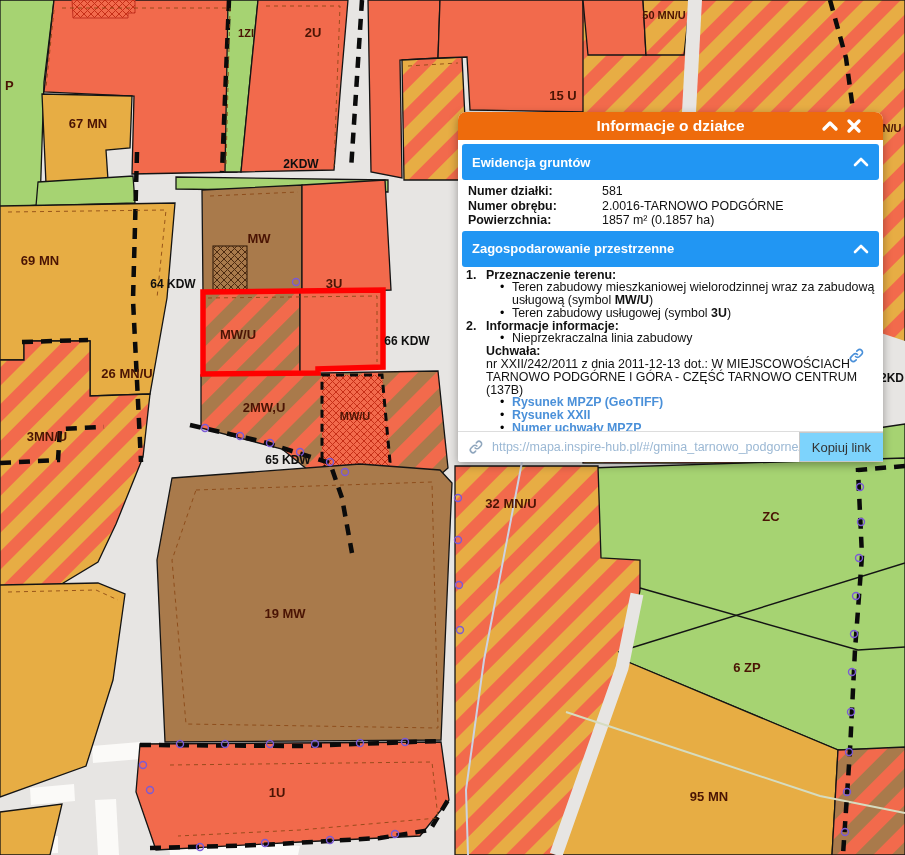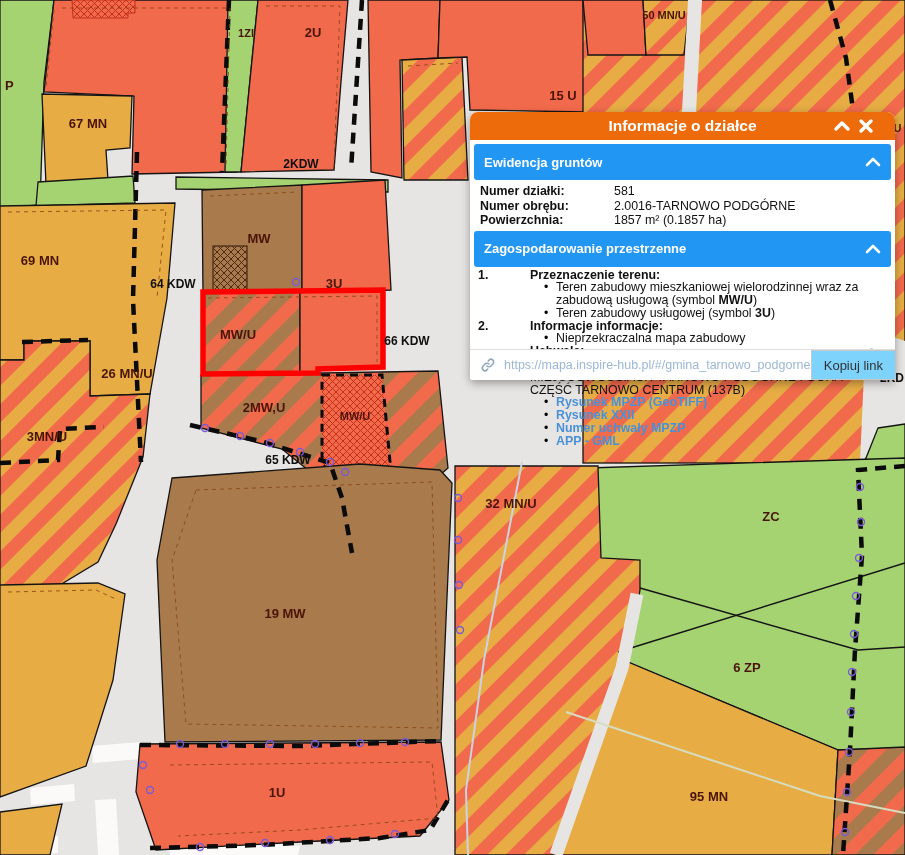--- a/index.html
+++ b/index.html
@@ -8,40 +8,40 @@
   #map-svg{position:absolute;left:0;top:0;}
   .zlab{font:bold 13px "Liberation Sans",sans-serif;fill:#4a1404;}
   .zlab.small{font-size:11px;}
   .rlab{font:bold 12px "Liberation Sans",sans-serif;fill:#101010;}
   .parcel{stroke:#141414;stroke-width:1.3;}
   .noline{stroke:none;}
   .thick-dash{fill:none;stroke:#0b0b0b;stroke-width:4.5;stroke-dasharray:11 8;}
   .thin-dash{fill:none;stroke:#8a4513;stroke-width:1;stroke-dasharray:4 4;opacity:.85;}
   .vcirc{fill:none;stroke:#7b5bd6;stroke-width:1.4;}
   
-  #panel{position:absolute;left:470px;top:112px;width:425px;height:268px;
+  #panel{position:absolute;left:458px;top:112px;width:425px;height:350px;
          background:#fff;border-radius:8px 8px 3px 3px;
          box-shadow:0 3px 10px rgba(0,0,0,.35);font-size:12.4px;color:#111;}
   #panel-header{height:28px;background:var(--panel_header,#EE6B0C);
          border-radius:8px 8px 0 0;display:flex;align-items:center;position:relative;}
   #panel-title{flex:1;text-align:center;color:#fff;font-weight:bold;font-size:15.5px;}
   .hicon{position:absolute;top:6px;width:18px;height:16px;cursor:pointer;}
   #collapse-icon{right:44px;}
   #close-icon{right:20px;}
   #panel-body{padding:2px 4px 0 4px;}
   .sec-bar{height:28px;background:var(--section_header,#2196F3);border-radius:3px;
            display:flex;align-items:center;padding:4px 10px;margin-top:2px;}
   .sec-bar .sec-title{flex:1;color:#fff;font-weight:bold;font-size:13px;}
   .rows{margin:4px 0 3px 0;padding-left:6px;}
   .row{display:grid;grid-template-columns:134px 1fr;line-height:14.5px;}
   .row .lab{font-weight:bold;}
   #zag-content{position:relative;padding:2px 2px 0 4px;line-height:12.8px;}
   .oli{display:flex;}
   .onum{width:20px;font-weight:bold;flex:none;}
-  .oli-body{flex:1;margin-left:32px;}
+  .oli-body{flex:1;}
   .oheading{font-weight:bold;}
   #zag-content ul{margin:0;padding-left:26px;list-style:none;}
   #zag-content ul li{position:relative;}
   #zag-content ul li::before{content:"•";position:absolute;left:-12px;color:#000;}
   .uch-label{font-weight:bold;}
   .link-item span.lnk{color:var(--link,#4A90D9);font-weight:bold;cursor:pointer;}
   #content-link-icon{position:absolute;right:14px;top:80px;width:17px;height:17px;cursor:pointer;}
   #panel-footer{position:absolute;left:0;bottom:0;width:100%;height:30px;background:#fff;
           border-top:1px solid #ddd;display:flex;align-items:center;border-radius:0 0 3px 3px;}
   #footer-link-icon{width:16px;height:16px;margin:0 8px 0 10px;flex:none;}
@@ -307,21 +307,21 @@
           </ul>
         </div>
       </div>
 
       <div class="oli">
         <span class="onum">2.</span>
         <div class="oli-body">
           <div class="oheading">Informacje informacje:</div>
           <ul>
             <li>
-              <span>Nieprzekraczalna mapa zabudowy</span>
+              <span>Nieprzekraczalna linia zabudowy</span>
             </li>
           </ul>
           <div class="uch-label">Uchwała:</div>
           <div class="uch-text">nr XXII/242/2011 z dnia 2011-12-13 dot.: W MIEJSCOWOŚCIACH TARNOWO PODGÓRNE I GÓRA - CZĘŚĆ TARNOWO CENTRUM (137B)</div>
           <ul>
             <li class="link-item">
               <span class="lnk">Rysunek MPZP (GeoTIFF)</span>
             </li>
             <li class="link-item">
               <span class="lnk">Rysunek XXII</span>

